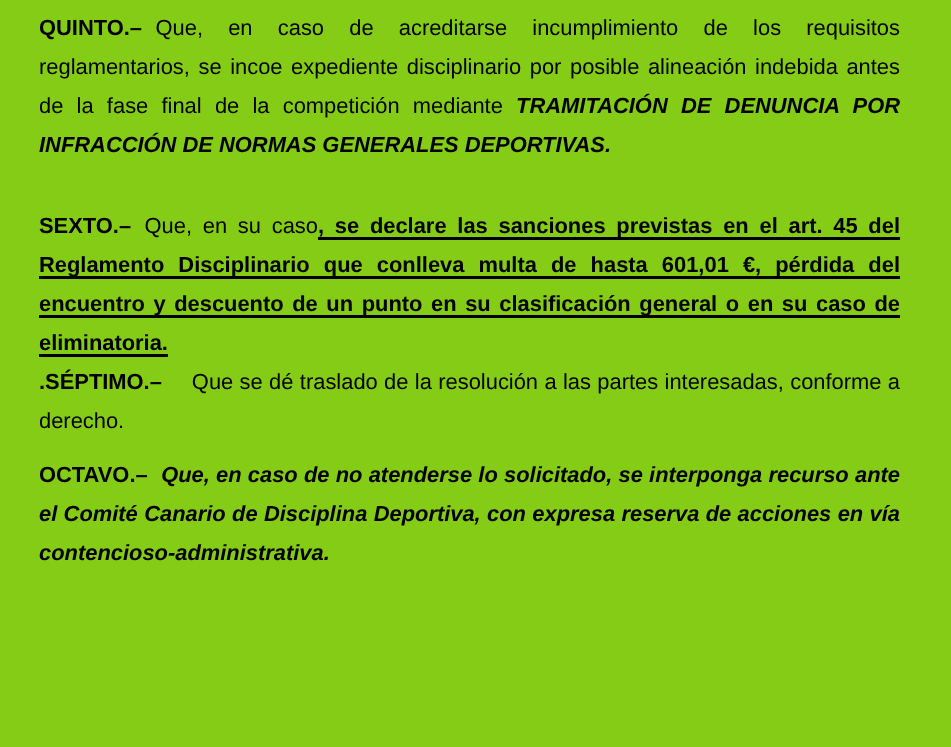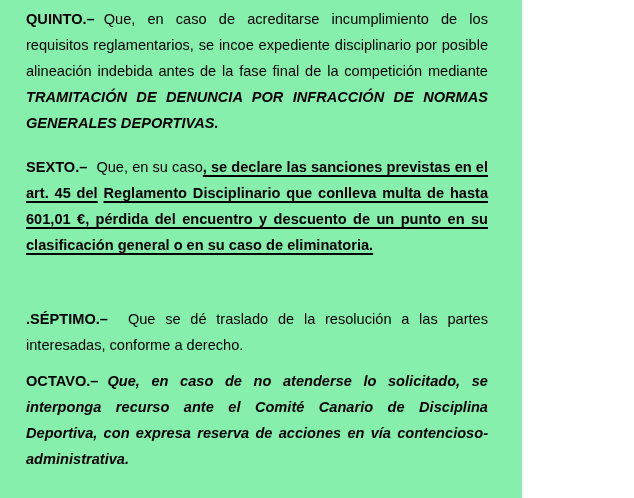--- a/index.html
+++ b/index.html
@@ -10,24 +10,24 @@
   body {
     width: 634px;
     height: 498px;
     overflow: hidden;
     font-family: "Liberation Sans", sans-serif;
     color: #000000;
     -webkit-font-smoothing: antialiased;
   }
   .page {
     box-sizing: border-box;
-    width: 522px;
+    width: 634px;
     height: 498px;
     padding: 6px 34px 0 26px;
-    background: #86efac;
+    background: #84cc16;
   }
   p.doc-par {
     margin: 0;
     font-size: 14.6px;
     line-height: 26px;
     text-align: justify;
     color: #000000;
   }
   .par-label {
     font-weight: bold;
@@ -42,22 +42,22 @@
   .run-bold-italic {
     font-weight: bold;
     font-style: italic;
   }
   .run-bold-underline {
     font-weight: bold;
     text-decoration: underline;
     text-decoration-thickness: 1.5px;
     text-underline-offset: 3px;
   }
-  #par-sexto   { margin-top: 18px; }
-  #par-septimo { margin-top: 48px; }
+  #par-sexto   { margin-top: 28px; }
+  #par-septimo { }
   #par-octavo  { margin-top: 10px; }
 </style>
 </head>
 <body>
 
 <div class="page">
 
   <p class="doc-par" id="par-quinto"><span class="par-label">QUINTO.–</span><span class="run-regular">Que, en caso de acreditarse incumplimiento de los requisitos reglamentarios, se incoe expediente disciplinario por posible alineación indebida antes de la fase final de la competición mediante</span>
     <span class="run-bold-italic">TRAMITACIÓN DE DENUNCIA POR INFRACCIÓN DE NORMAS GENERALES DEPORTIVAS.</span></p>
 

